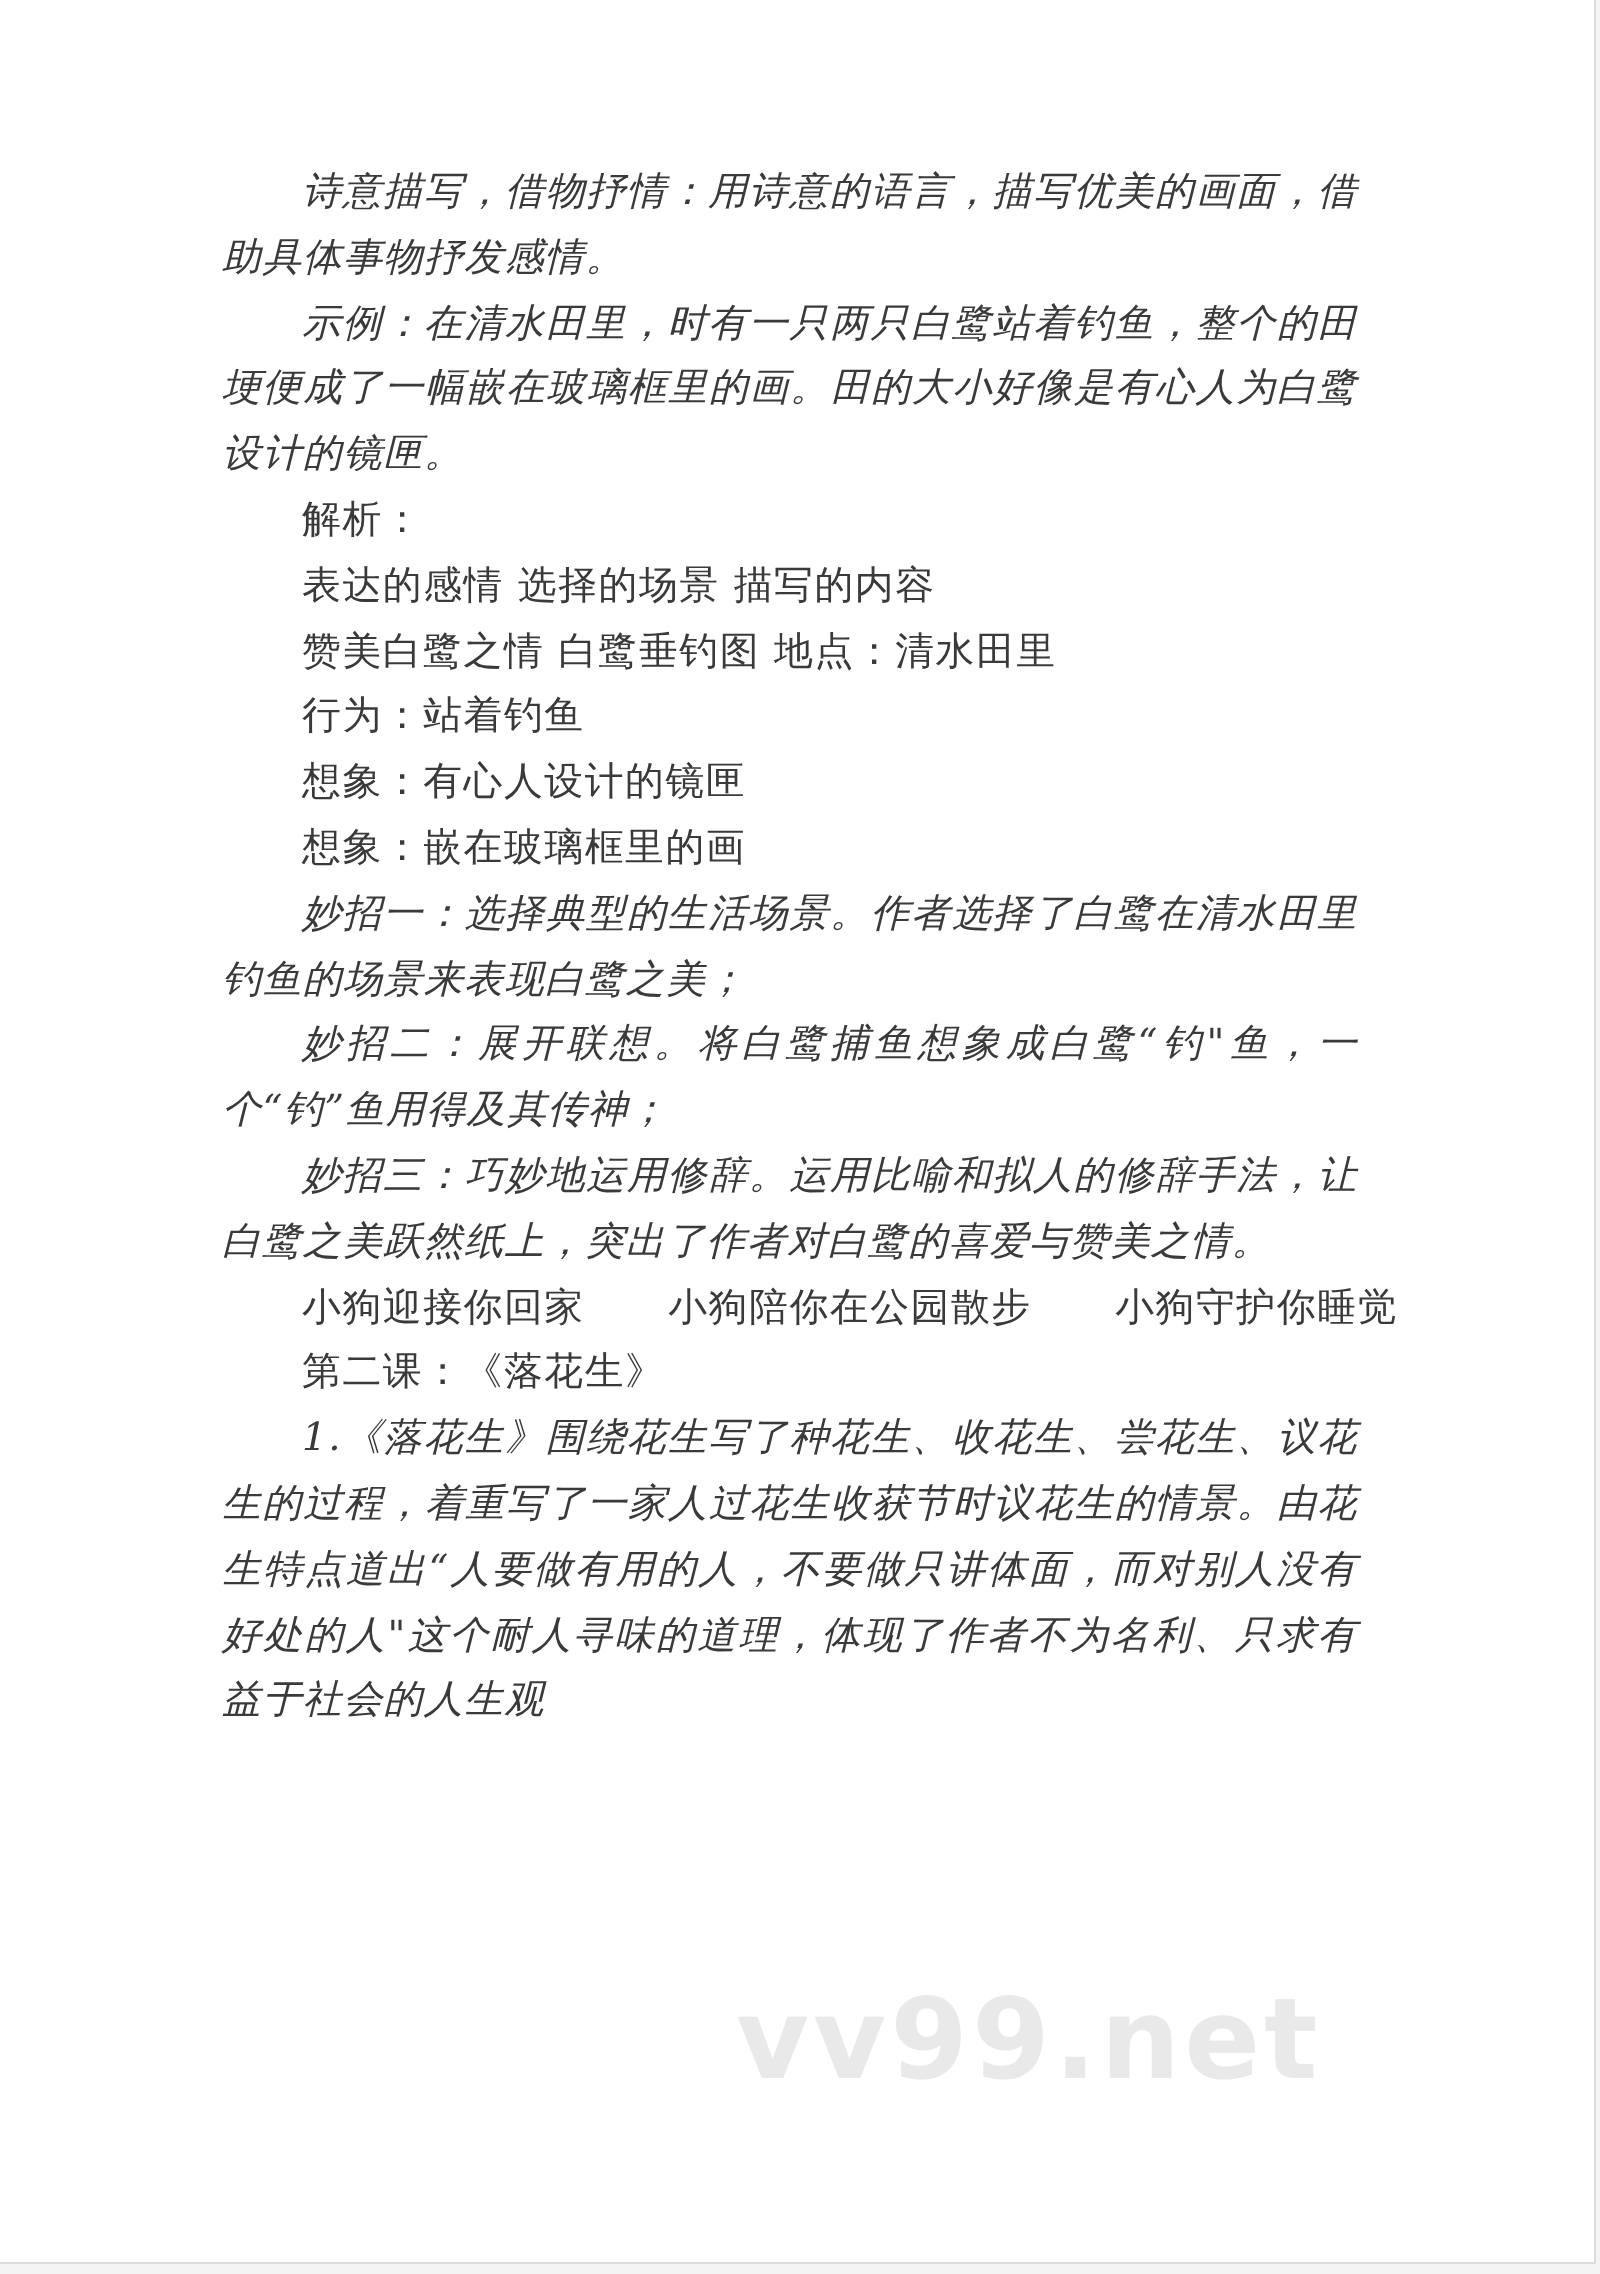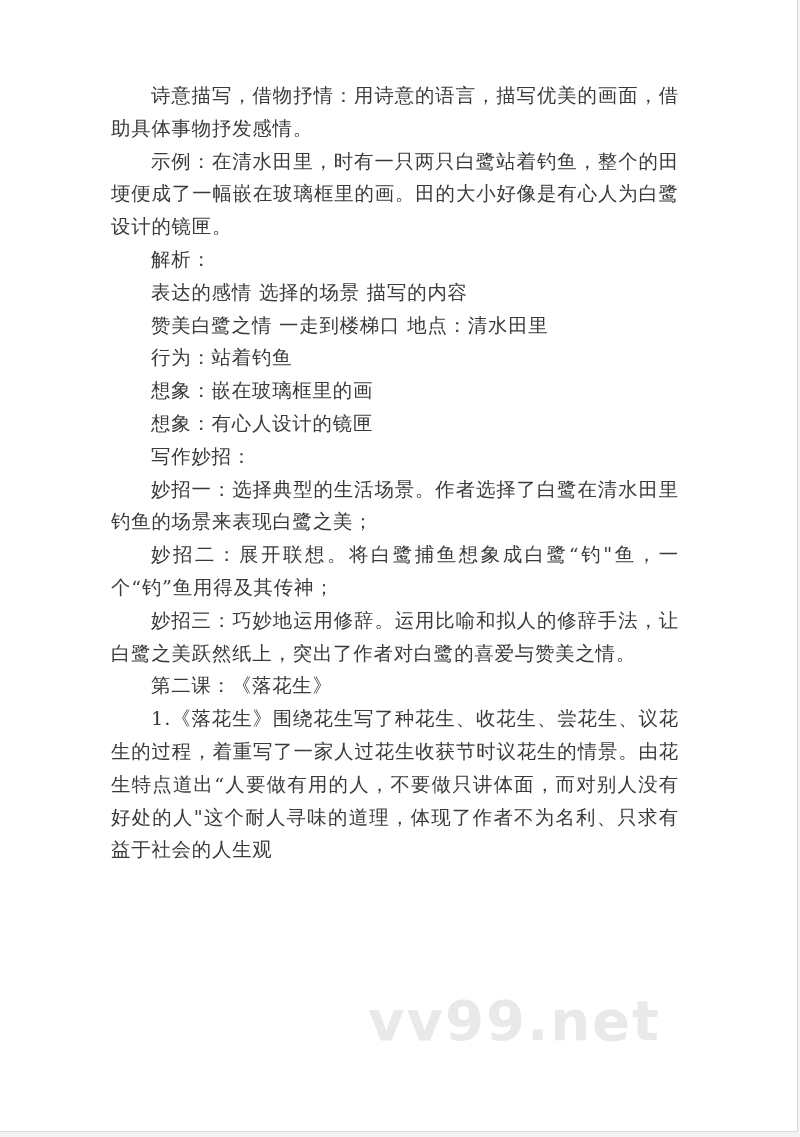--- a/index.html
+++ b/index.html
@@ -11,43 +11,43 @@
   .page {
     position: absolute; left: 0; top: 0; width: 797px; height: 1131px;
     background: #ffffff; border-right: 1px solid #dcdcdc; border-bottom: 1px solid #dcdcdc;
   }
   .content {
     position: absolute; left: 111px; top: 80px; width: 568px;
     font-size: 19.4px; line-height: 32.8px; color: #3a3a3a;
     letter-spacing: 0.8px;
   }
   .content p { margin: 0; text-align: justify; }
-  .indent { text-indent: 40px; }
+  .indent { text-indent: 40px; font-style: italic; }
   .plain { padding-left: 40px; }
   .scenes { padding-left: 40px; white-space: pre; }
   .watermark {
     position: absolute; left: 368px; top: 988px;
     font-family: "DejaVu Sans", "Liberation Sans", sans-serif;
     font-weight: bold; font-size: 56px; color: #e9e9e9; letter-spacing: 2px;
   }
 </style>
 </head>
 <body>
 
 <div class="page">
   <div class="content">
     <p class="indent">诗意描写，借物抒情：用诗意的语言，描写优美的画面，借助具体事物抒发感情。</p>
     <p class="indent">示例：在清水田里，时有一只两只白鹭站着钓鱼，整个的田埂便成了一幅嵌在玻璃框里的画。田的大小好像是有心人为白鹭设计的镜匣。</p>
     <p class="plain">解析：</p>
     <p class="plain">表达的感情 选择的场景 描写的内容</p>
-    <p class="plain">赞美白鹭之情 一走到楼梯口 地点：清水田里</p>
+    <p class="plain">赞美白鹭之情 白鹭垂钓图 地点：清水田里</p>
     <p class="plain">行为：站着钓鱼</p>
+    <p class="plain">想象：有心人设计的镜匣</p>
     <p class="plain">想象：嵌在玻璃框里的画</p>
-    <p class="plain">想象：有心人设计的镜匣</p>
-    <p class="plain">写作妙招：</p>
     <p class="indent">妙招一：选择典型的生活场景。作者选择了白鹭在清水田里钓鱼的场景来表现白鹭之美；</p>
     <p class="indent">妙招二：展开联想。将白鹭捕鱼想象成白鹭“钓"鱼，一个“钓”鱼用得及其传神；</p>
     <p class="indent">妙招三：巧妙地运用修辞。运用比喻和拟人的修辞手法，让白鹭之美跃然纸上，突出了作者对白鹭的喜爱与赞美之情。</p>
+    <p class="scenes">小狗迎接你回家      小狗陪你在公园散步      小狗守护你睡觉</p>
     <p class="plain">第二课：《落花生》</p>
     <p class="indent">1.《落花生》围绕花生写了种花生、收花生、尝花生、议花生的过程，着重写了一家人过花生收获节时议花生的情景。由花生特点道出“人要做有用的人，不要做只讲体面，而对别人没有好处的人"这个耐人寻味的道理，体现了作者不为名利、只求有益于社会的人生观</p>
   </div>
   <div class="watermark">vv99.net</div>
 </div>
 
 </body></html>

